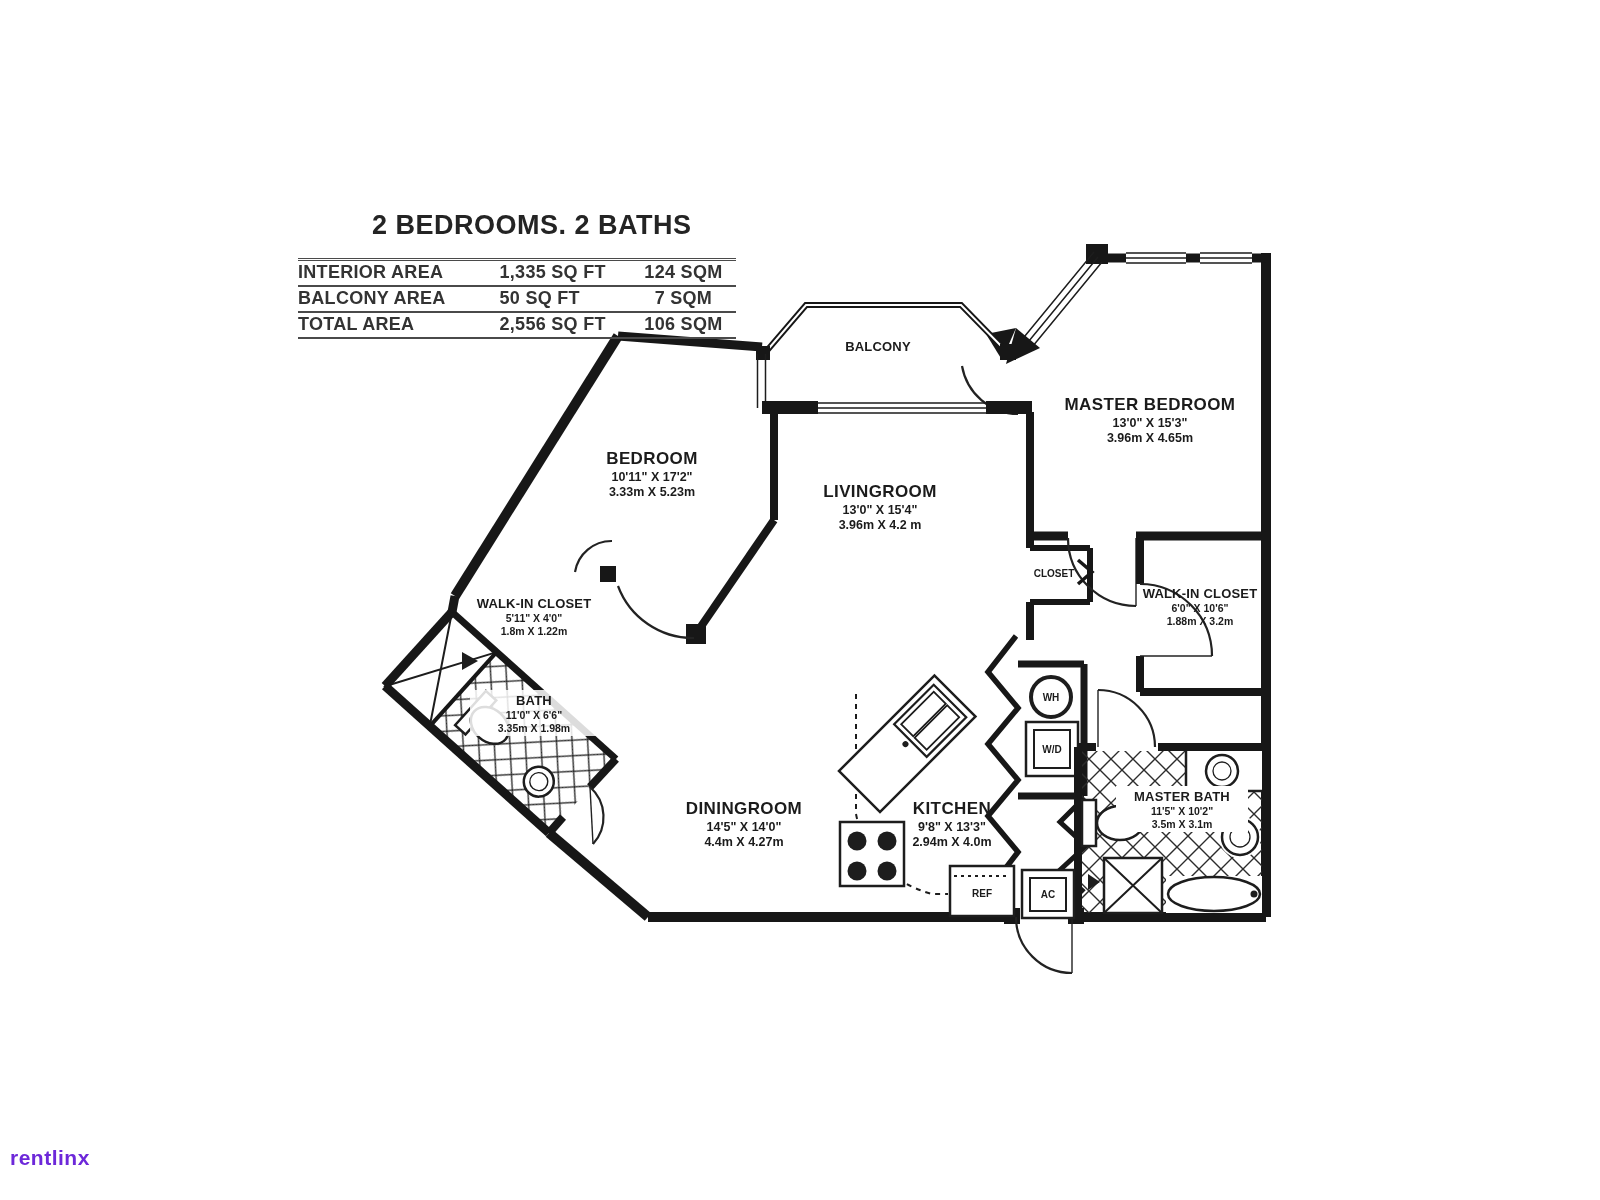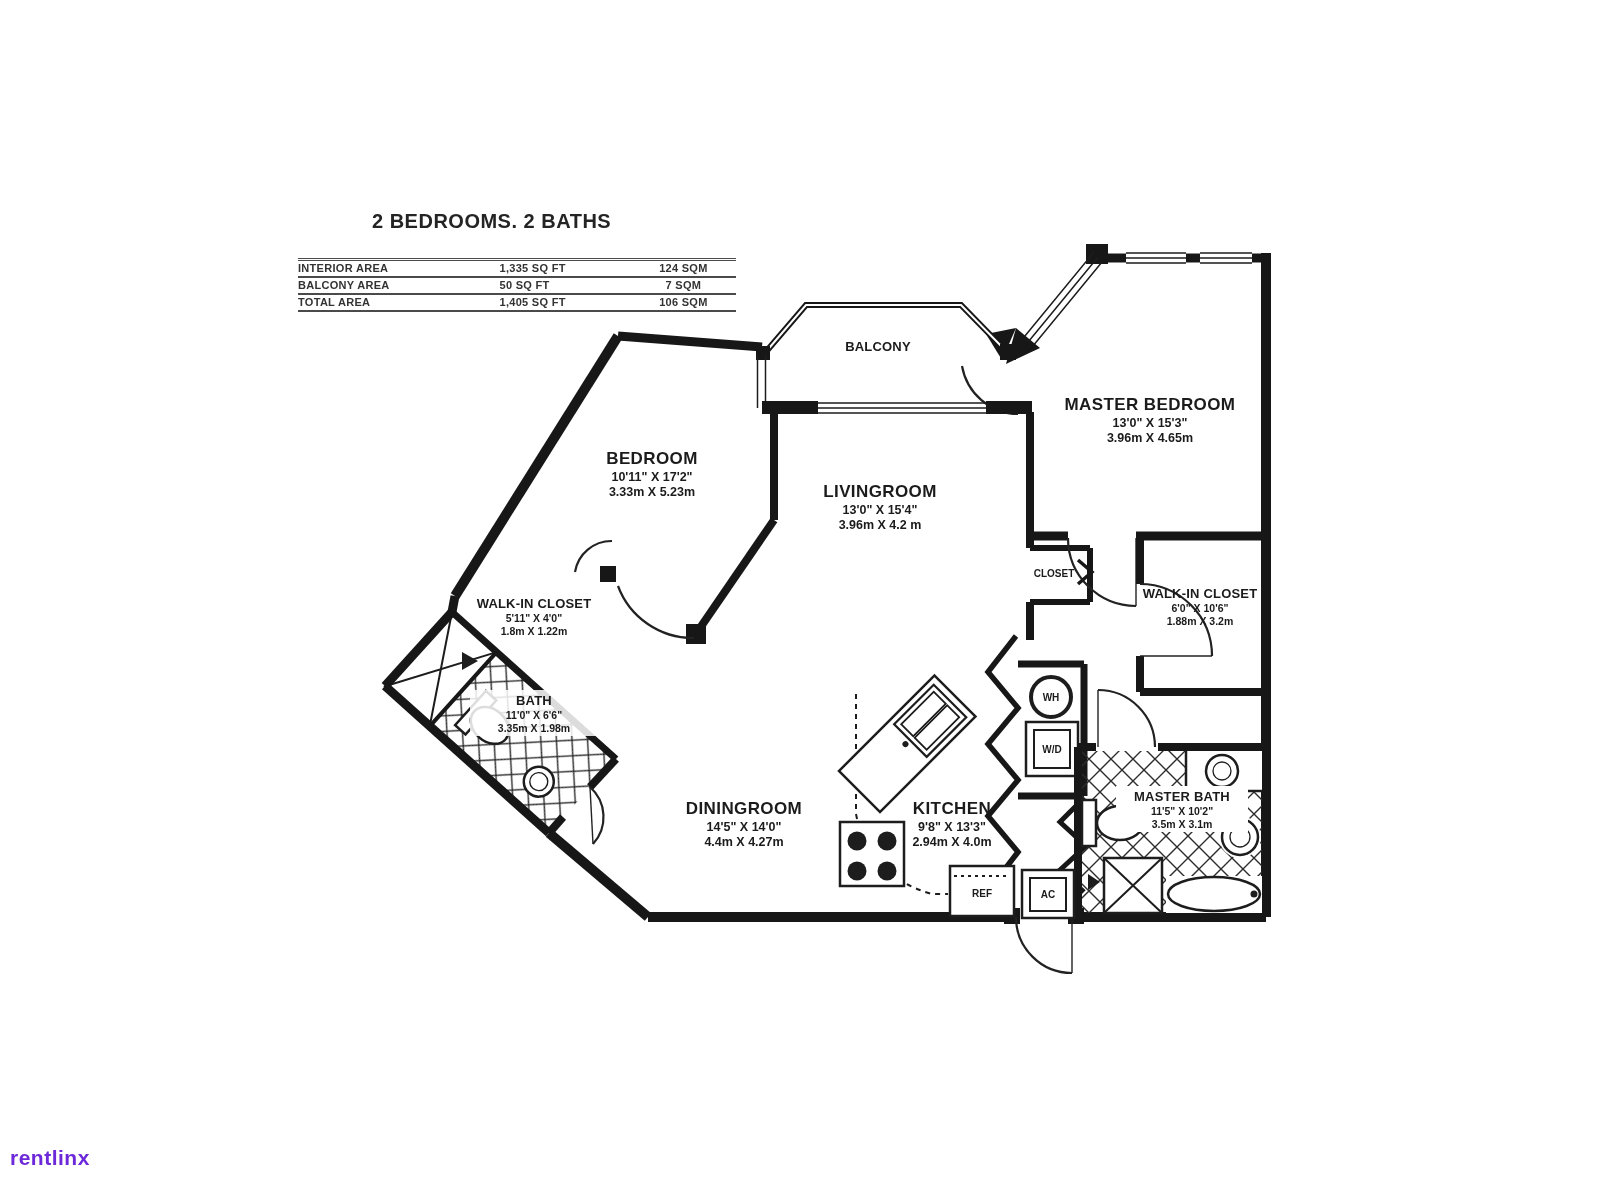--- a/index.html
+++ b/index.html
@@ -1,22 +1,22 @@
 <!DOCTYPE html>
 <html><head>
 <meta charset="utf-8">
 <style>
   html,body{margin:0;padding:0;background:#fff;}
   body{width:1600px;height:1200px;position:relative;overflow:hidden;
        font-family:"Liberation Sans",sans-serif;}
   .overlay{position:absolute;z-index:5;}
-  #title{left:372px;top:210px;font-size:20px;font-weight:bold;color:#242424;letter-spacing:.5px;}
+  #title{left:372px;top:210px;font-size:27px;font-weight:bold;color:#242424;letter-spacing:.5px;}
   #areaTable{left:298px;top:258px;width:438px;border-top:3px double #4a4a4a;color:#333;}
   .arow{display:flex;align-items:center;border-bottom:2px solid #4a4a4a;padding:1px 0 2px 0;
-        font-size:11px;font-weight:bold;letter-spacing:.3px;}
+        font-size:18px;font-weight:bold;letter-spacing:.3px;}
   .arow .c1{flex:0 0 46%;text-align:left;}
   .arow .c2{flex:0 0 30%;text-align:left;}
   .arow .c3{flex:0 0 24%;text-align:center;}
   #watermark{left:10px;top:1146px;font-size:21px;font-weight:600;color:#6d28d9;letter-spacing:.5px;}
   svg{position:absolute;left:0;top:0;z-index:1;}
   svg text{font-family:"Liberation Sans",sans-serif;font-weight:bold;fill:#1b1b1b;text-anchor:middle;}
   .rname{font-size:17px;letter-spacing:.4px;}
   .rdim{font-size:12.5px;}
   .rname-sm{font-size:13px;letter-spacing:.2px;}
   .rdim-sm{font-size:10.5px;}
@@ -238,18 +238,18 @@
     <span class="c2">1,335 SQ FT</span>
     <span class="c3">124 SQM</span>
   </div>
   <div class="arow">
     <span class="c1">BALCONY AREA</span>
     <span class="c2">50 SQ FT</span>
     <span class="c3">7 SQM</span>
   </div>
   <div class="arow">
     <span class="c1">TOTAL AREA</span>
-    <span class="c2">1,405 SQ FT</span>
+    <span class="c2">2,556 SQ FT</span>
     <span class="c3">106 SQM</span>
   </div>
 </div>
 
 <div class="overlay" id="watermark">rentlinx</div>
 
 </body></html>

